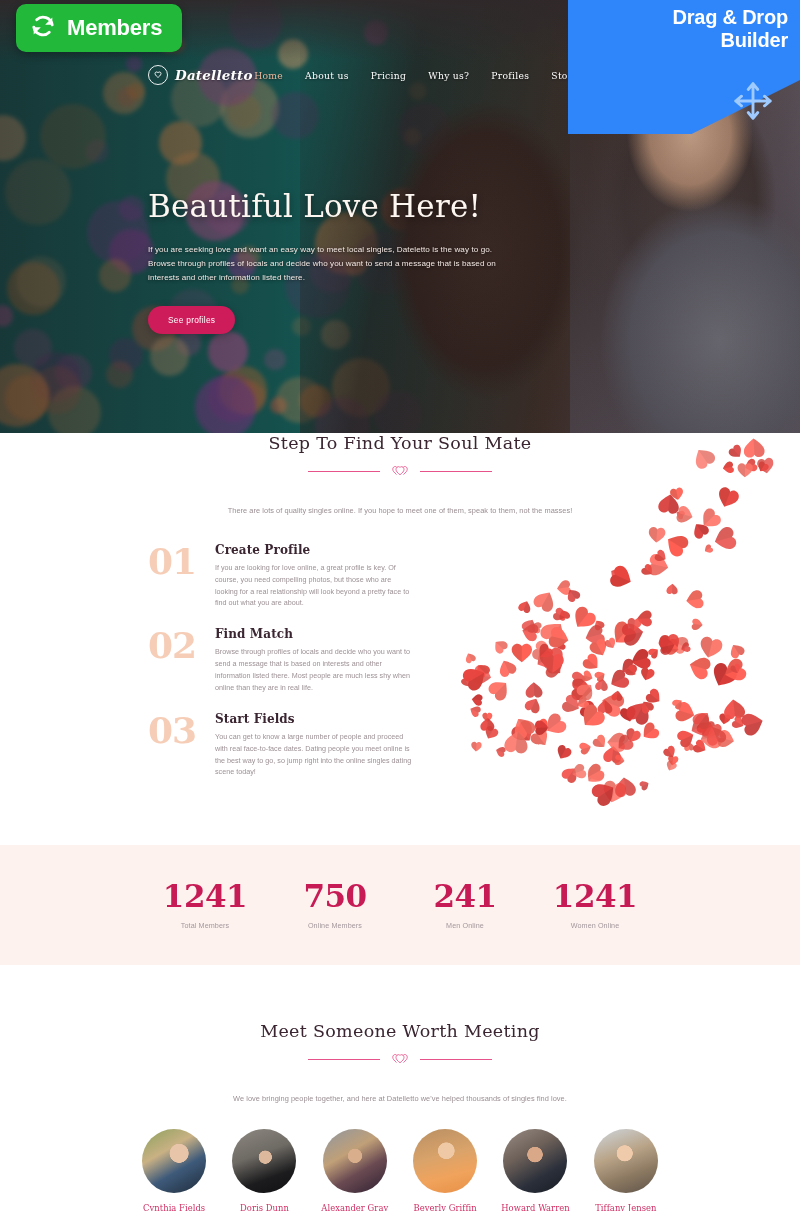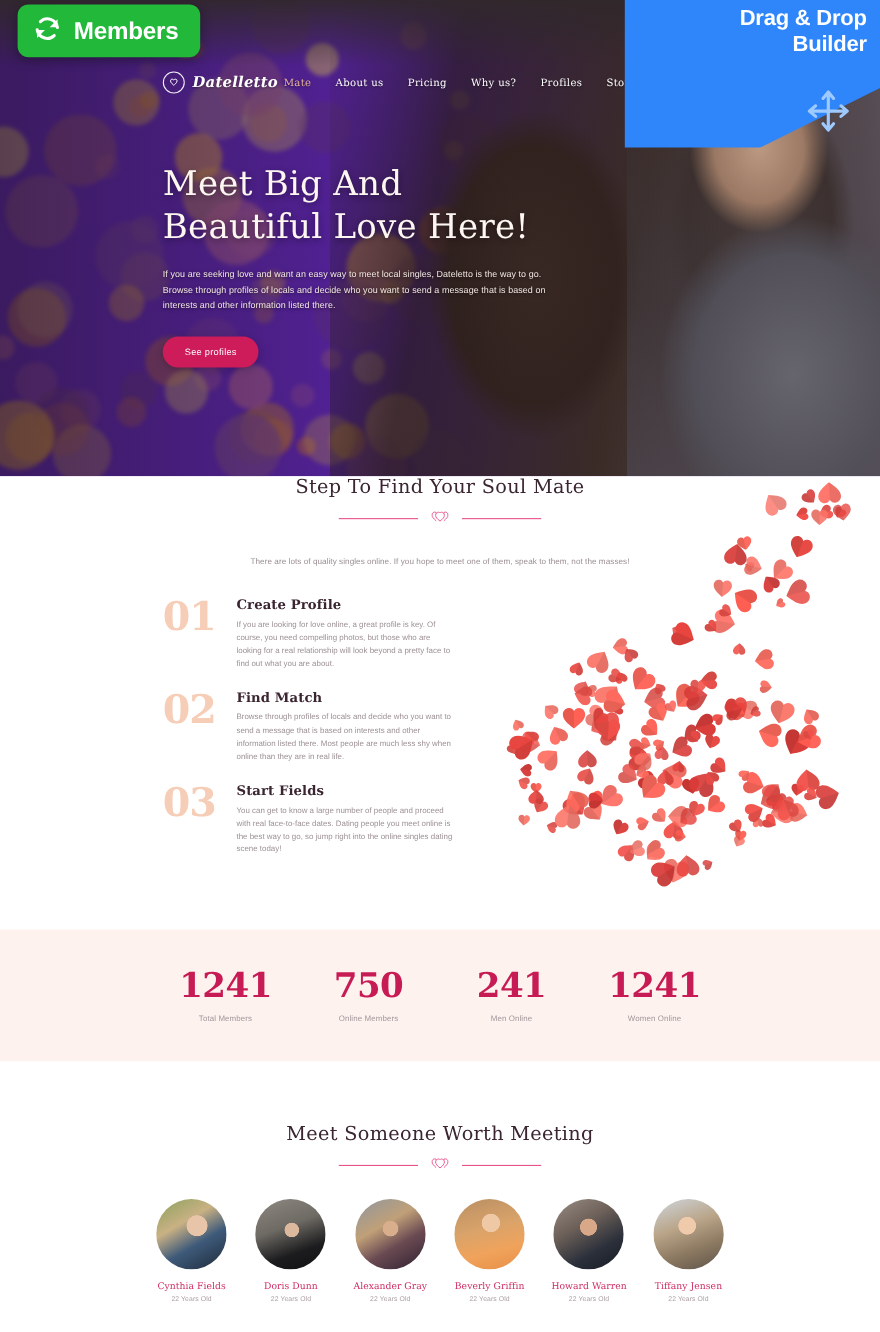--- a/index.html
+++ b/index.html
@@ -8,21 +8,21 @@
     font-family:"Liberation Sans", sans-serif;
     background:#ffffff;
     overflow:hidden;
     position:relative;
   }
   .page { position:relative; width:800px; height:1211px; overflow:hidden; }
 
   
   .hero {
     position:relative; width:800px; height:433px; overflow:hidden;
-    background:#6d28d9;
+    background:#0f766e;
   }
   .hero-photo { position:absolute; inset:0; }
   
   .couple {
     position:absolute; left:300px; top:0; width:500px; height:433px;
     background:
       radial-gradient(ellipse 120px 170px at 390px 200px, #4a3a33 0%, #3b2d28 55%, rgba(45,34,30,0) 72%),
       radial-gradient(ellipse 130px 200px at 185px 250px, #3c2b26 0%, #33241f 58%, rgba(40,28,24,0) 75%),
       linear-gradient(100deg, rgba(36,26,24,0) 0%, rgba(40,29,26,.75) 22%, #3d2e28 55%, #5b5158 88%, #6e6470 100%);
   }
@@ -259,33 +259,33 @@
     <nav class="navbar">
       <div class="brand">
         <span class="brand-mark">
           <svg width="12" height="12" viewBox="0 0 24 24" fill="none">
             <path d="M6 9c0-3 4-4.5 6-1.5C14 4.5 18 6 18 9c0 3.5-6 8-6 8S6 12.5 6 9z" stroke="#fff" stroke-width="1.8" stroke-linejoin="round"></path>
           </svg>
         </span>
         <span class="brand-name">Datelletto</span>
       </div>
       <div class="nav-links" id="nav-links">
-          <span class="nav-link active">Mate</span>
+          <span class="nav-link active">Home</span>
           <span class="nav-link">About us</span>
           <span class="nav-link">Pricing</span>
           <span class="nav-link">Why us?</span>
           <span class="nav-link">Profiles</span>
           <span class="nav-link">Stories</span>
           <span class="nav-link">Contacts</span>
         </div>
     </nav>
 
     <div class="hero-copy">
       <h1 class="hero-title">
-        <span>Meet Big And</span><br>
+        <br>
         <span>Beautiful Love Here!</span>
       </h1>
       <p class="hero-sub">If you are seeking love and want an easy way to meet local singles, Dateletto is the way to go. Browse through profiles of locals and decide who you want to send a message that is based on interests and other information listed there.</p>
       <button class="btn-pill">See profiles</button>
     </div>
   </section>
 
   <div class="updated-badge">
     <span>
       <svg width="26" height="26" viewBox="0 0 24 24" fill="none">
@@ -995,20 +995,21 @@
         <span class="ln"></span>
         <span>
           <svg width="16" height="12" viewBox="0 0 32 22" fill="none" stroke="#e8528a" stroke-width="1.7">
             <path d="M9 20C4.5 16 1.5 13 1.5 9.5 1.5 6 4 4 6.5 4c1.7 0 2.9 1 3.6 2.2"></path>
             <path d="M23 20c4.5-4 7.5-7 7.5-10.5C30.5 6 28 4 25.5 4c-1.7 0-2.9 1-3.6 2.2"></path>
             <path d="M16 20.5C11 16.5 8 13.5 8 9.8 8 6.4 10.6 4.3 13.2 4.3c1.6 0 2.4.7 2.8 1.4.4-.7 1.2-1.4 2.8-1.4C21.4 4.3 24 6.4 24 9.8c0 3.7-3 6.7-8 10.7z"></path>
           </svg>
         </span>
         <span class="ln"></span>
       </div>
+      <p class="sec-sub">We love bringing people together, and here at Datelletto we've helped thousands of singles find love.</p>
     </div>
     <div class="profile-row" id="profile-row">
         <div class="profile-card">
           <div class="avatar" style="background:radial-gradient(circle at 58% 38%, #e8c4a8 0 17%, rgba(232,196,168,0) 18%), linear-gradient(150deg,#8aa05c 0%,#c9b184 35%,#3e5a7a 62%,#1e2a38 100%);"></div>
           <div class="p-name">Cynthia Fields</div>
           <div class="p-age">22 Years Old</div>
         </div>
         <div class="profile-card">
           <div class="avatar" style="background:radial-gradient(circle at 52% 44%, #dcb89c 0 13%, rgba(0,0,0,0) 14%), linear-gradient(160deg,#8e8a82 0%,#6e6a64 40%,#1c1c1e 72%,#101012 100%);"></div>
           <div class="p-name">Doris Dunn</div>

